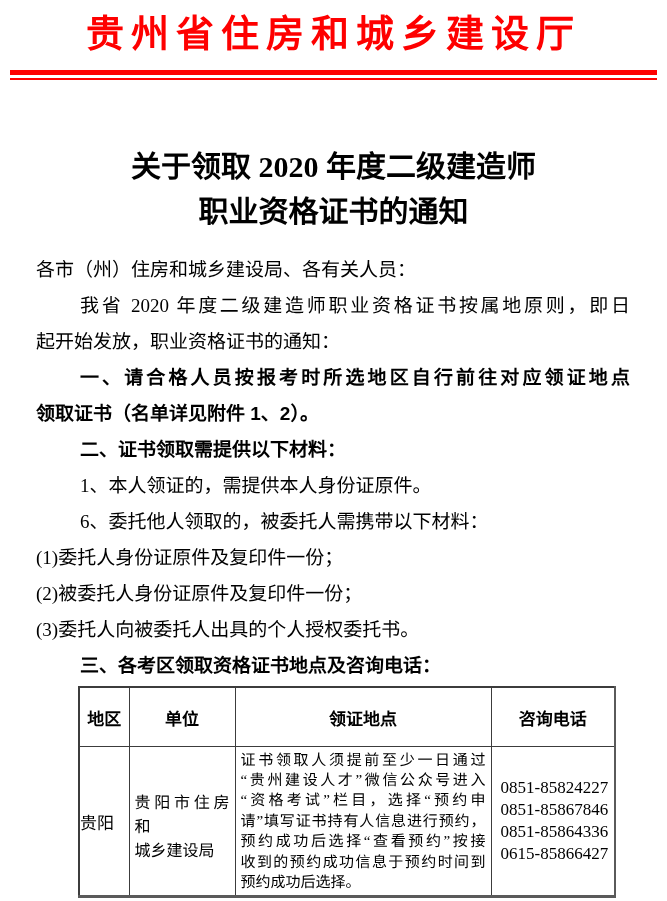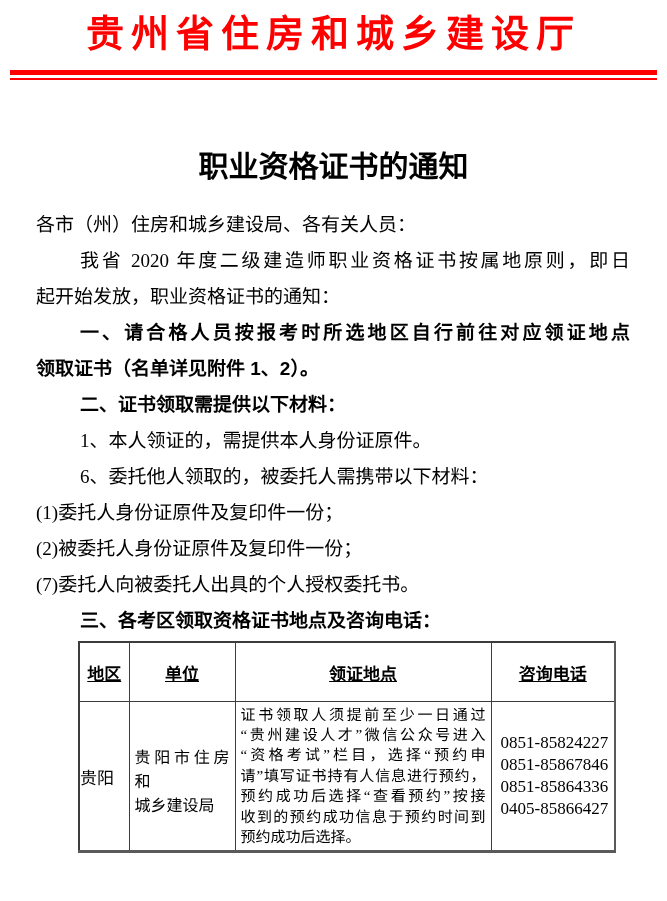--- a/index.html
+++ b/index.html
@@ -29,56 +29,57 @@
              font-weight:bold;}
 
   
   table.ctable{margin:2px 0 0 78px;width:536px;table-layout:fixed;
                border-collapse:collapse;
                border:2px solid #3c3c3c;border-right:2px solid #5a5a5a;
                border-bottom:3px solid #5a5a5a;}
   .ctable th,.ctable td{border:1px solid #3c3c3c;padding:0;}
   .ctable thead th{height:58px;text-align:center;vertical-align:middle;
                    font-family:"Liberation Sans","DejaVu Sans",sans-serif;
-                   font-weight:bold;font-size:17px;text-decoration:underline;}
+                   font-weight:bold;font-size:17px;}
   .ctable tbody td{height:144px;vertical-align:middle;}
   td.cell-region{text-align:left;font-size:17px;}
   td.cell-unit{padding:0 5px;font-size:16px;line-height:24px;}
   td.cell-unit .j{text-align:justify;text-align-last:justify;margin-top:12px;}
   td.cell-location{padding:2px 5px;font-size:15px;line-height:20.4px;
                    vertical-align:top;margin-left:44px;}
   .loc-line{text-align:justify;text-align-last:justify;}
   .loc-line.last{text-align:left;text-align-last:left;}
   td.cell-phones{padding-left:9px;font-size:17px;line-height:22px;}
 </style>
 </head>
 <body>
 
 <div class="page">
 
   <div class="masthead">贵州省住房和城乡建设厅</div>
 
   <div class="red-rule"></div>
 
   <h1 class="doc-title">
+    <span>关于领取 2020 年度二级建造师</span>
     <span>职业资格证书的通知</span>
   </h1>
 
   <div class="body-text">
     <div class="line">各市（州）住房和城乡建设局、各有关人员：</div>
     <div class="line indent fill">我省 2020 年度二级建造师职业资格证书按属地原则，即日</div>
     <div class="line">起开始发放，职业资格证书的通知：</div>
     <div class="line indent bold fill">一、请合格人员按报考时所选地区自行前往对应领证地点</div>
     <div class="line bold">领取证书（名单详见附件 1、2）。</div>
     <div class="line indent bold">二、证书领取需提供以下材料：</div>
     <div class="line indent">1、本人领证的，需提供本人身份证原件。</div>
     <div class="line indent">6、委托他人领取的，被委托人需携带以下材料：</div>
     <div class="line">(1)委托人身份证原件及复印件一份；</div>
     <div class="line">(2)被委托人身份证原件及复印件一份；</div>
-    <div class="line">(7)委托人向被委托人出具的个人授权委托书。</div>
+    <div class="line">(3)委托人向被委托人出具的个人授权委托书。</div>
     <div class="line indent bold">三、各考区领取资格证书地点及咨询电话：</div>
   </div>
 
   <table class="ctable">
     <colgroup>
       <col style="width:50px">
         <col style="width:106px">
       <col style="width:256px">
         <col style="width:124px">
     </colgroup>
@@ -103,19 +104,19 @@
           <div class="loc-line">“资格考试”栏目，选择“预约申</div>
           <div class="loc-line">请”填写证书持有人信息进行预约，</div>
           <div class="loc-line">预约成功后选择“查看预约”按接</div>
           <div class="loc-line">收到的预约成功信息于预约时间到</div>
           <div class="loc-line last">预约成功后选择。</div>
         </td>
         <td class="cell-phones">
           <div>0851-85824227</div>
           <div>0851-85867846</div>
           <div>0851-85864336</div>
-          <div>0405-85866427</div>
+          <div>0615-85866427</div>
         </td>
       </tr>
     </tbody>
   </table>
 
 </div>
 
 </body></html>

